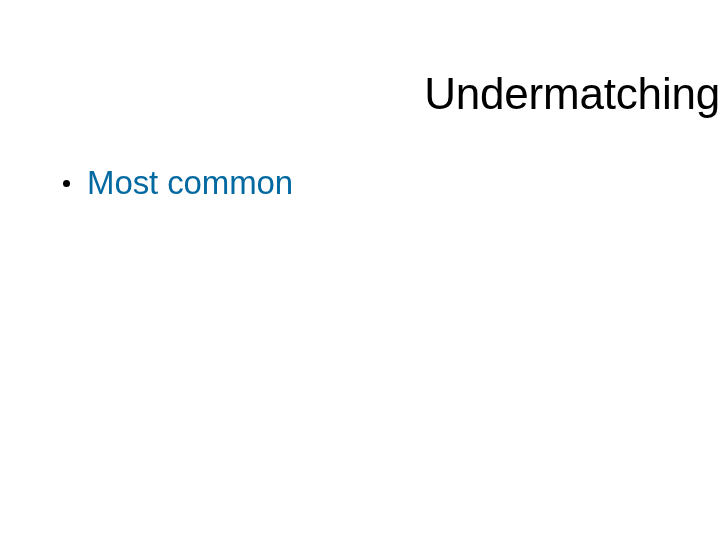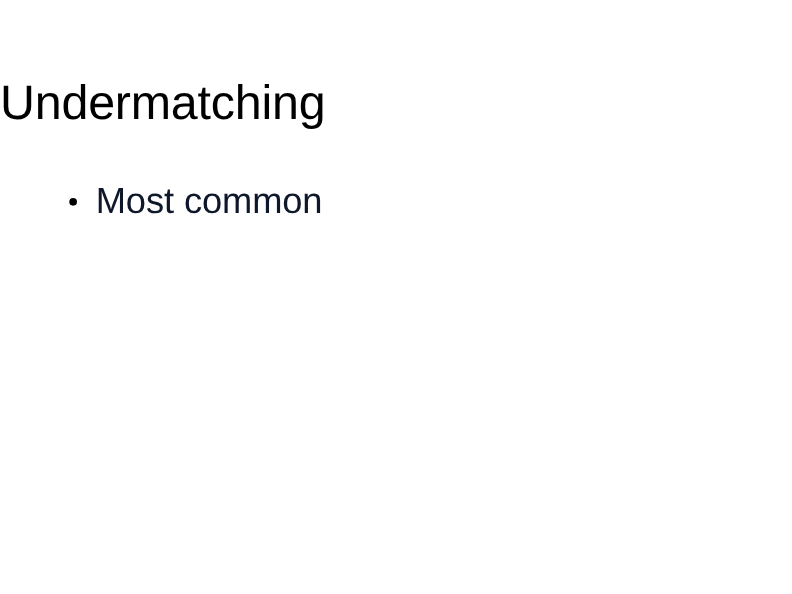--- a/index.html
+++ b/index.html
@@ -19,21 +19,21 @@
     color: #000000;
     -webkit-font-smoothing: none;
   }
 
   
   .slide-title {
     position: absolute;
     left: 0;
     top: 68px;
     width: 720px;
-    text-align: left;
+    text-align: right;
     font-size: 44px;
     font-weight: normal;
     line-height: 52px;
     letter-spacing: -0.2px;
     color: #000000;
     margin: 0;
     white-space: nowrap;
   }
 
   
@@ -46,21 +46,21 @@
     padding: 0;
     list-style: none;
   }
 
   .bullet-item {
     position: relative;
     padding-left: 29px;
     font-size: 33px;
     line-height: 46px;
     letter-spacing: -0.1px;
-    color: #0f172a;
+    color: #0369a1;
     margin: 0 0 0 0;
   }
 
   .bullet-item + .bullet-item {
     margin-top: 0;
   }
 
   .bullet-dot {
     position: absolute;
     left: 5px;

